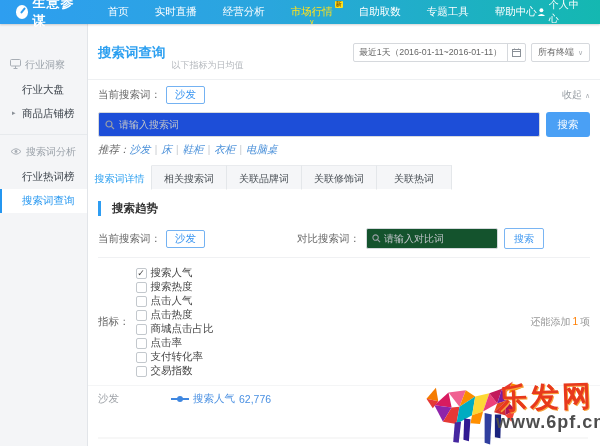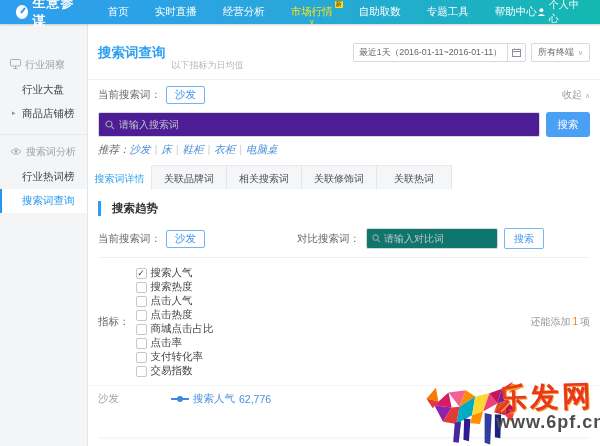--- a/index.html
+++ b/index.html
@@ -45,21 +45,21 @@
   .term-box { display:flex; align-items:center; border:1px solid #d6d9dd; border-radius:2px; height:19px; font-size:9px; color:#666; padding:0 6px; gap:4px; background:#fff; cursor:pointer; }
   .chev { color:#a9adb2; font-size:7px; }
   .divider { border-top:1px solid #eef0f2; }
 
   .q-row { display:flex; align-items:center; padding:6px 10px; }
   .lbl { font-size:10.5px; color:#666; }
   .chip { border:1px solid #74b2f2; color:#3a95f0; font-size:10.5px; padding:1px 8px; border-radius:2px; margin-left:5px; cursor:pointer; background:#fff; }
   .collapse { margin-left:auto; color:#9aa0a6; font-size:10px; cursor:pointer; }
 
   .search-row { display:flex; align-items:center; padding:2px 10px 6px; gap:6px; }
-  .search-input { flex:1; height:25px; border:1px solid #d5d9dd; border-radius:2px; display:flex; align-items:center; padding:0 6px; gap:4px; background:#4c1d95; }
+  .search-input { flex:1; height:25px; border:1px solid #d5d9dd; border-radius:2px; display:flex; align-items:center; padding:0 6px; gap:4px; background:#1d4ed8; }
   .placeholder { color:#c0c4c9; font-size:10px; }
   .btn-primary { width:44px; height:25px; background:#4aa0f5; color:#fff; font-size:10.5px; border:none; border-radius:3px; cursor:pointer; }
   .rec-row { display:flex; align-items:center; padding:0 10px 8px; font-size:10.5px;font-style:italic; }
   .rec-link { color:#4a90d9; cursor:pointer; }
   .rec-sep { color:#c9cdd1; margin:0 4px; }
 
   .gap { height:12px; }
 
   
   .p-bottom { flex:1; display:flex; flex-direction:column; }
@@ -67,21 +67,21 @@
   .tab { width:75px; text-align:center; line-height:25px; font-size:10px; color:#4a5056; cursor:pointer;
     background:#f5f6f8; border-right:1px solid #e4e7ea; border-bottom:1px solid #fff; border-top:1px solid #e9ebee; }
   .tab:first-child { width:64px; }
   .tab.active { background:#fff; color:#2b9ff0; border-top:1px solid #fff; }
   .tab-rest { flex:1; }
 
   .sec-title { font-size:11.5px; font-weight:bold; color:#333; border-left:3px solid #2e9df2; padding-left:11px; margin:11px 10px 4px; }
 
   .ctl-row { display:flex; align-items:center; padding:8px 10px 6px; }
   .cmp-group { display:flex; align-items:center; margin-left:92px; gap:6px; }
-  .cmp-input { width:132px; height:21px; border:1px solid #d5d9dd; border-radius:2px; display:flex; align-items:center; padding:0 5px; gap:3px; background:#0f766e; }
+  .cmp-input { width:132px; height:21px; border:1px solid #d5d9dd; border-radius:2px; display:flex; align-items:center; padding:0 5px; gap:3px; background:#14532d; }
   .btn-outline { width:40px; height:21px; background:#fff; border:1px solid #7ab5f3; color:#3e97f0; font-size:10px; border-radius:2px; cursor:pointer; }
 
   .metric-row { display:flex; align-items:center; border-top:1px solid #f0f1f3; margin:2px 10px 0; padding:8px 0 7px; font-size:10.5px; color:#444; }
   .metric { display:flex; align-items:center; margin-right:13px; cursor:pointer; white-space:nowrap; }
   .cb { width:11px; height:11px; border:1px solid #c3c8cd; border-radius:2px; margin-right:4px; background:#fff;
     display:inline-flex; align-items:center; justify-content:center; font-size:9px; color:#444; line-height:1; }
   .add-more { margin-left:auto; color:#999; font-size:10px; white-space:nowrap; }
   .add-num { color:#ff7e00; margin:0 2px; }
 
   .legend-row { display:flex; align-items:center; padding:6px 10px 2px; border-top:1px solid #f4f5f6; margin:0 0; }
@@ -203,22 +203,22 @@
           <span class="lbl">推荐：</span>
           <span id="rec-links"><span class="rec-link">沙发</span><span class="rec-sep">|</span><span class="rec-link">床</span><span class="rec-sep">|</span><span class="rec-link">鞋柜</span><span class="rec-sep">|</span><span class="rec-link">衣柜</span><span class="rec-sep">|</span><span class="rec-link">电脑桌</span></span>
         </div>
       </section>
 
       <div class="gap"></div>
 
       <section class="panel p-bottom">
         <div class="tabs" id="tabs">
             <div class="tab active">搜索词详情</div>
+            <div class="tab">相关搜索词</div>
             <div class="tab">关联品牌词</div>
-            <div class="tab">相关搜索词</div>
             <div class="tab">关联修饰词</div>
             <div class="tab">关联热词</div>
             <div class="tab-rest"></div>
           </div>
 
         <div class="sec-title">搜索趋势</div>
 
         <div class="ctl-row">
           <span class="lbl">当前搜索词：</span>
           <span class="chip">沙发</span>

